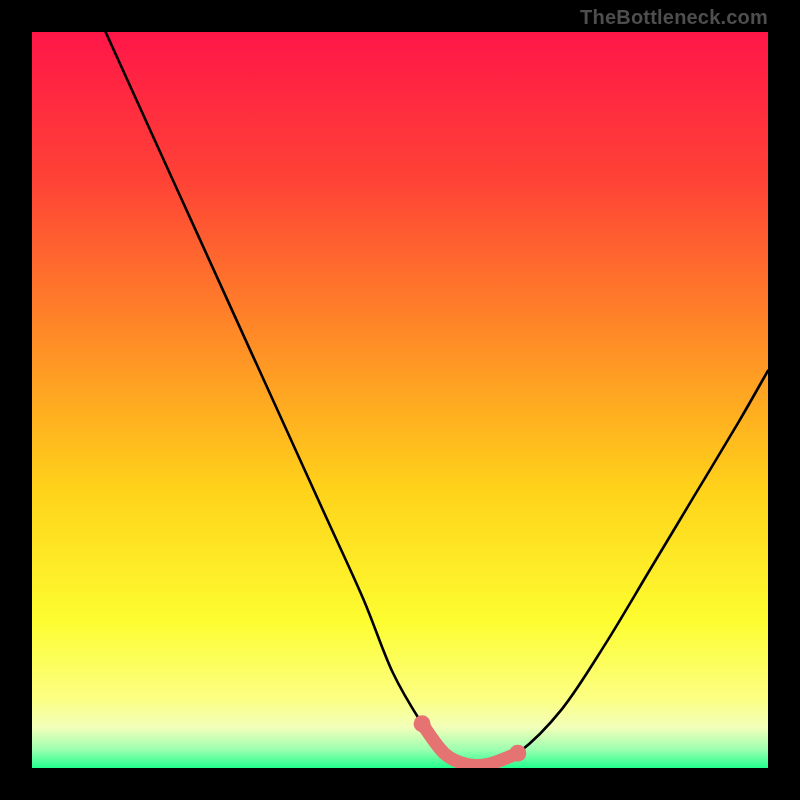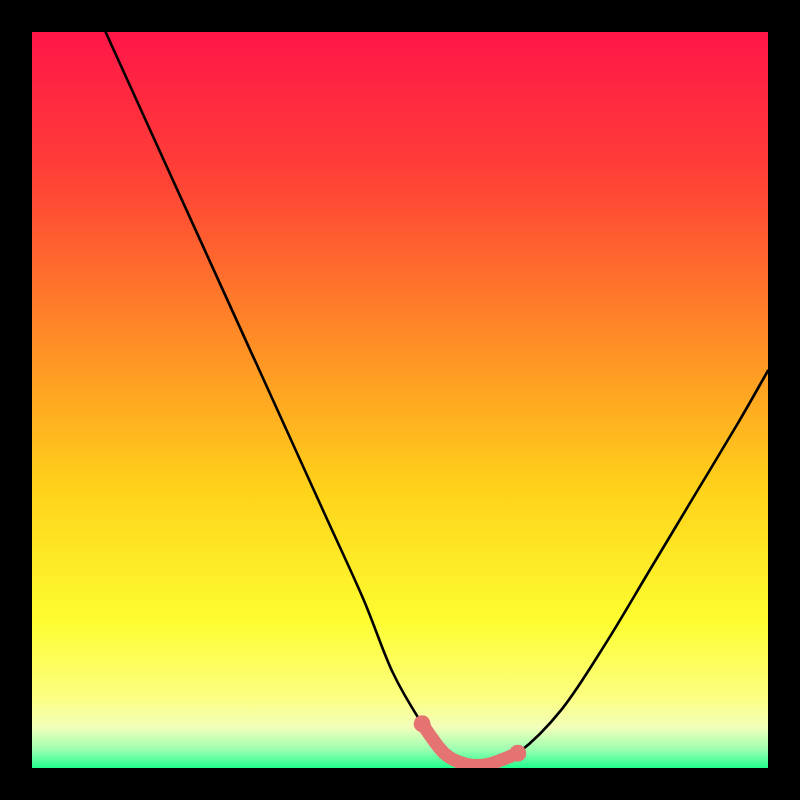--- a/index.html
+++ b/index.html
@@ -49,13 +49,14 @@
             <stop offset="100%" stop-color="#22ff8e"></stop>
           </linearGradient>
         </defs>
         <rect x="0" y="0" width="736" height="736" fill="url(#bg-grad)"></rect>
         <path d="M 73.60 0.00 C 79.73 13.49, 98.13 53.97, 110.40 80.96 C 122.67 107.95, 134.93 134.93, 147.20 161.92 C 159.47 188.91, 171.73 215.89, 184.00 242.88 C 196.27 269.87, 208.53 296.85, 220.80 323.84 C 233.07 350.83, 245.33 377.81, 257.60 404.80 C 269.87 431.79, 282.13 458.77, 294.40 485.76 C 306.67 512.75, 320.16 540.96, 331.20 566.72 C 342.24 592.48, 350.83 619.47, 360.64 640.32 C 370.45 661.17, 381.49 678.35, 390.08 691.84 C 398.67 705.33, 404.80 714.53, 412.16 721.28 C 419.52 728.03, 426.88 730.48, 434.24 732.32 C 441.60 734.16, 447.73 734.16, 456.32 732.32 C 464.91 730.48, 473.49 730.48, 485.76 721.28 C 498.03 712.08, 515.20 695.52, 529.92 677.12 C 544.64 658.72, 559.36 634.19, 574.08 610.88 C 588.80 587.57, 603.52 561.81, 618.24 537.28 C 632.96 512.75, 647.68 488.21, 662.40 463.68 C 677.12 439.15, 694.29 410.93, 706.56 390.08 C 718.83 369.23, 731.09 347.15, 736.00 338.56" fill="none" stroke="#000000" stroke-width="2.6" stroke-linecap="round"></path>
         <path d="M 390.08 691.84 C 393.76 696.75, 404.80 714.53, 412.16 721.28 C 419.52 728.03, 426.88 730.48, 434.24 732.32 C 441.60 734.16, 447.73 734.16, 456.32 732.32 C 464.91 730.48, 480.85 723.12, 485.76 721.28" fill="none" stroke="#e57372" stroke-width="13" stroke-linecap="round"></path>
         <circle cx="390.08" cy="691.84" r="8.5" fill="#e57372"></circle>
         <circle cx="485.76" cy="721.28" r="8.5" fill="#e57372"></circle>
       </svg>
     </div>
+  <div class="watermark" id="wm" style="right: 32px; top: 6px; color: rgb(78, 78, 78);">TheBottleneck.com</div>
 </div>
 
 </body></html>

